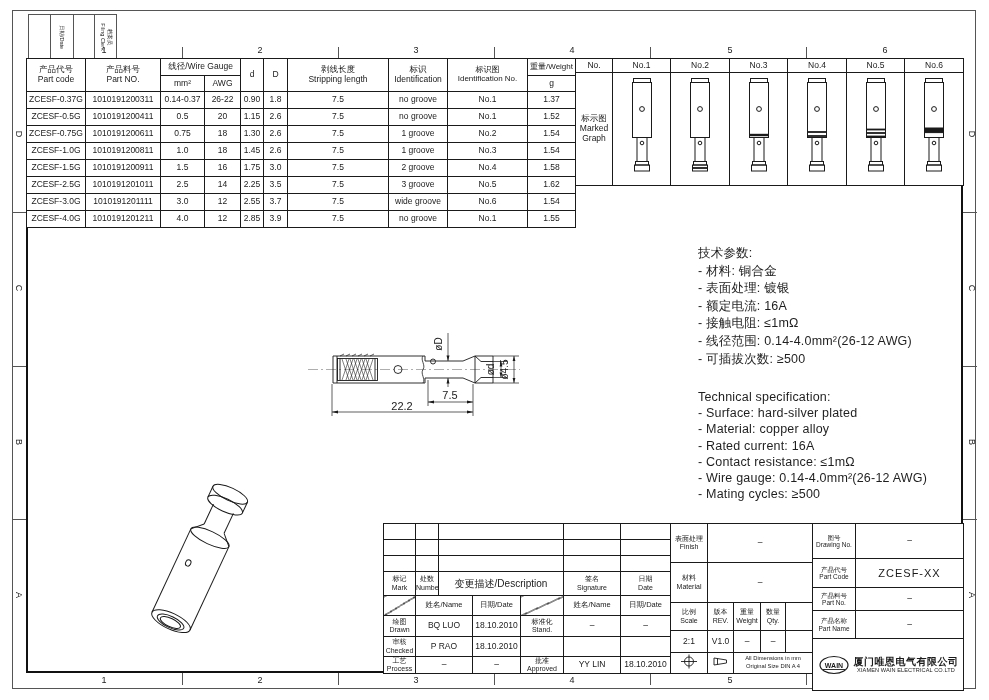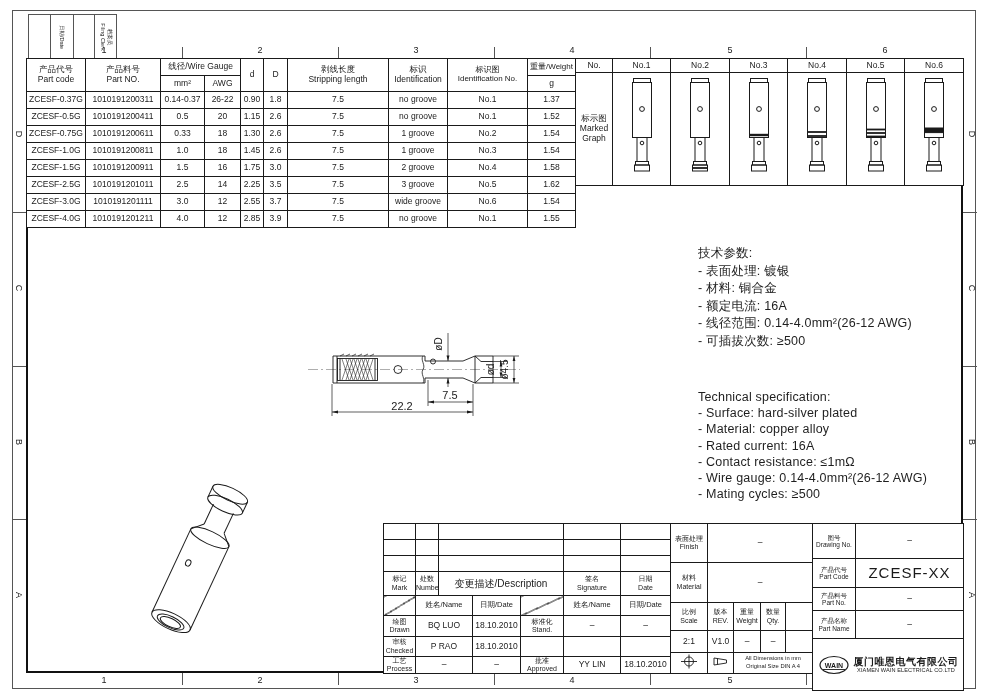--- a/index.html
+++ b/index.html
@@ -26,21 +26,21 @@
   .specs{position:absolute;font-size:12.5px;color:#1f1f1f;letter-spacing:0.2px}
   .specs div{white-space:nowrap}
   .specs-cn div{height:17.6px}
   .specs-en div{height:16.2px}
   
   .tb{position:absolute;font-size:7px;line-height:1.15;background:#fff}
   .tb td{border:1px solid #1a1a1a}
   .tb .v{font-size:8.5px}
   .diag{background:linear-gradient(to bottom right,transparent calc(50% - .5px),#1a1a1a calc(50% - .5px),#1a1a1a calc(50% + .5px),transparent calc(50% + .5px))}
   .l2{display:block}
-  .partcode{font-size:15px;letter-spacing:1px}
+  .partcode{font-size:11px;letter-spacing:1px}
   .note{font-size:5.8px;line-height:1.35}
   .company{display:flex;align-items:center;justify-content:center;gap:4px}
   .company .cn{font-size:10px;font-weight:bold;letter-spacing:.5px}
   .company .en{font-size:5.6px;letter-spacing:.1px}
   svg text{fill:#1a1a1a;stroke:none;font-family:"Liberation Sans","DejaVu Sans",sans-serif}
 </style>
 </head>
 <body>
 
 <div class="sheet">
@@ -177,21 +177,21 @@
           <td>1.15</td>
           <td>2.6</td>
           <td>7.5</td>
           <td>no groove</td>
           <td>No.1</td>
           <td>1.52</td>
         </tr>
         <tr style="height: 17px;">
           <td>ZCESF-0.75G</td>
           <td>1010191200611</td>
-          <td>0.33</td>
+          <td>0.75</td>
           <td>18</td>
           <td>1.30</td>
           <td>2.6</td>
           <td>7.5</td>
           <td>1 groove</td>
           <td>No.2</td>
           <td>1.54</td>
         </tr>
         <tr style="height: 17px;">
           <td>ZCESF-1.0G</td>
@@ -450,23 +450,24 @@
         <line x1="126" y1="72" x2="126" y2="164"></line>
       <ellipse cx="96" cy="104" rx="2.6" ry="3.2"></ellipse>
       <ellipse cx="105" cy="164" rx="21" ry="8"></ellipse>
       <ellipse cx="105" cy="165" rx="14.5" ry="5.6"></ellipse>
       <ellipse cx="105" cy="165.5" rx="11" ry="4.2"></ellipse>
     </g>
   </svg>
 
   <div class="specs specs-cn" style="left:698px;top:245px">
     <div>技术参数:</div>
+    <div>- 材料: 铜合金</div>
     <div>- 表面处理: 镀银</div>
-    <div>- 材料: 铜合金</div>
     <div>- 额定电流: 16A</div>
+    <div>- 接触电阻: ≤1mΩ</div>
     <div>- 线径范围: 0.14-4.0mm²(26-12 AWG)</div>
     <div>- 可插拔次数: ≥500</div>
   </div>
 
   <div class="specs specs-en" style="left:698px;top:390px">
     <div>Technical specification:</div>
     <div>- Surface: hard-silver plated</div>
     <div>- Material: copper alloy</div>
     <div>- Rated current: 16A</div>
     <div>- Contact resistance: ≤1mΩ</div>

